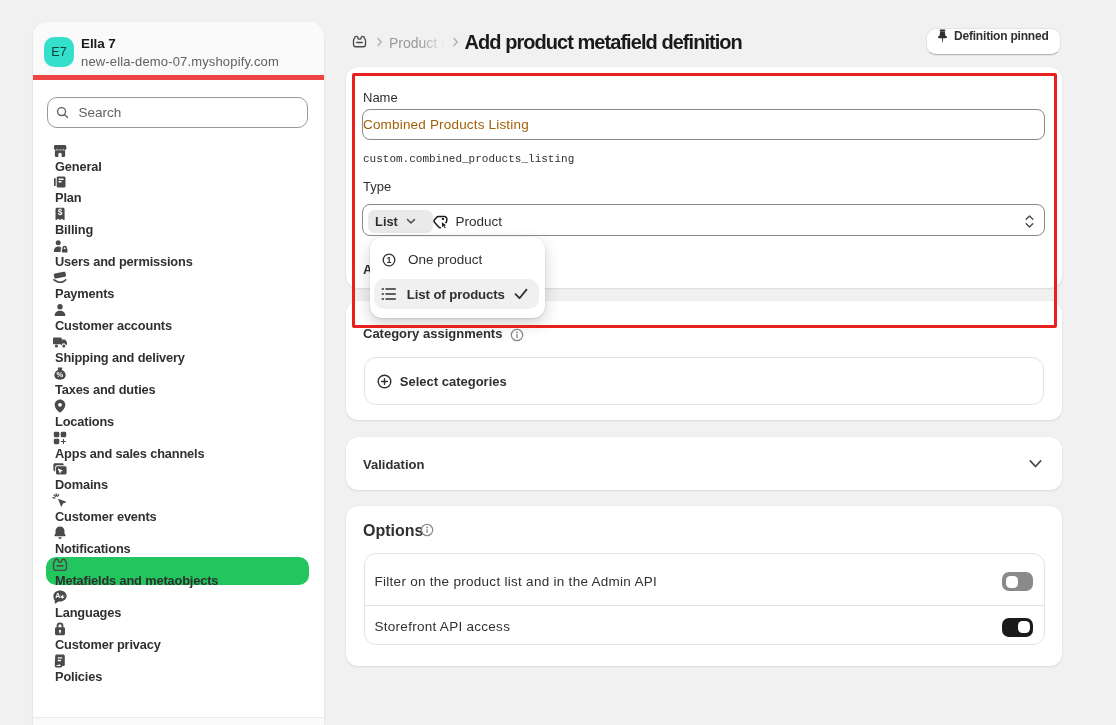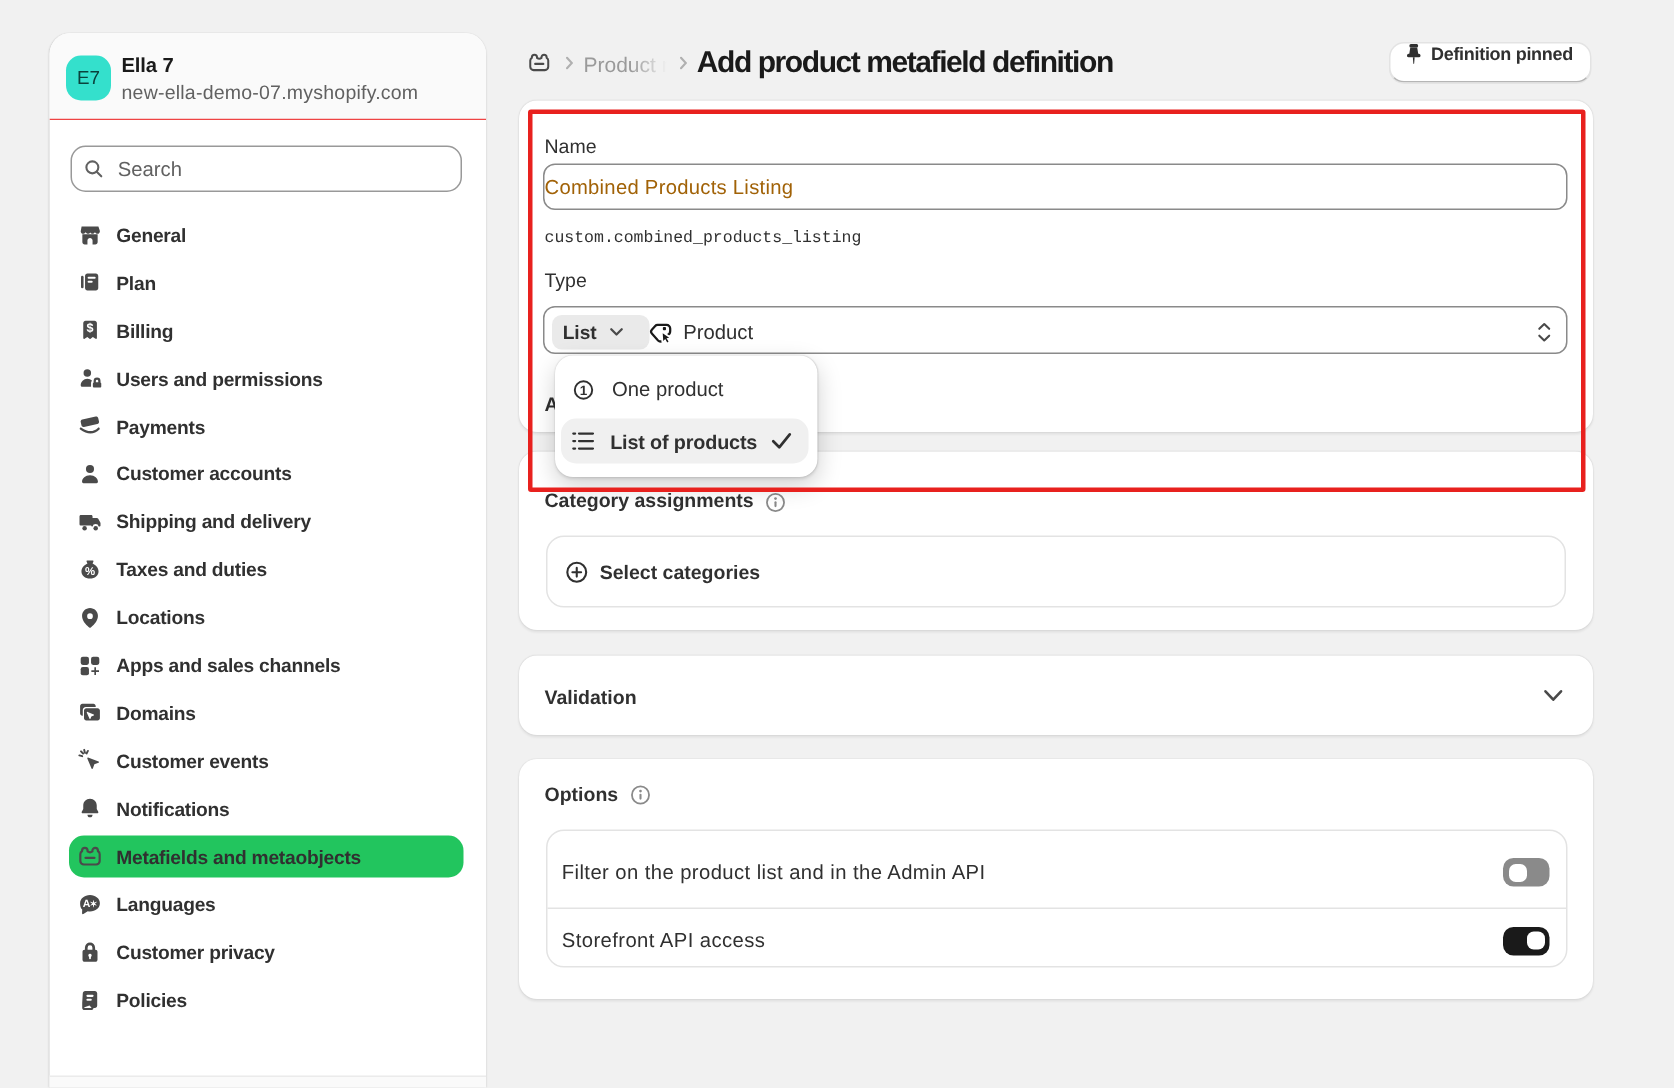--- a/index.html
+++ b/index.html
@@ -3,29 +3,29 @@
 <meta charset="utf-8">
 <style>
 * { margin:0; padding:0; box-sizing:border-box; }
 html,body { width:1116px; height:725px; overflow:hidden; }
 body { font-family:"Liberation Sans", sans-serif; background:#f1f1f1; position:relative; color:#303030; }
 .card { position:absolute; background:#fff; border-radius:12px; box-shadow:0 1px 2px rgba(26,26,26,.09), 0 0 1px rgba(26,26,26,.12); }
 svg { display:block; }
 
 
 #sidebar { position:absolute; left:33px; top:22px; width:291px; height:703px; background:#fff; border-radius:14px 14px 0 0; box-shadow:0 1px 2px rgba(26,26,26,.09), 0 0 1px rgba(26,26,26,.12); }
-#sbhead { position:absolute; left:0; top:0; width:100%; height:58px; background:#fafafa; border-bottom:1px solid #ef4444; border-radius:14px 14px 0 0; }
+#sbhead { position:absolute; left:0; top:0; width:100%; height:58px; background:#fafafa; border-bottom:5px solid #ef4444; border-radius:14px 14px 0 0; }
 #avatar { position:absolute; left:11px; top:15px; width:30px; height:30px; border-radius:10px; background:#34e0cc; color:#0a423c; font-size:12.5px; font-weight:400; display:flex; align-items:center; justify-content:center; }
 #sbname { position:absolute; left:48px; top:14px; font-size:13.5px; font-weight:700; color:#1a1a1a; letter-spacing:-.1px; }
 #sbdom { position:absolute; left:48px; top:32px; font-size:13px; color:#616161; letter-spacing:.15px; }
 #search { position:absolute; left:14px; top:75px; width:261px; height:31px; border:1px solid #999; border-radius:10px; background:#fff; display:flex; align-items:center; }
 #search svg { margin-left:7.5px; }
 #search span { margin-left:10px; font-size:13.5px; color:#616161; }
 #nav { position:absolute; left:12.5px; top:120.5px; width:263px; }
-.nitem { height:28px; margin-bottom:3.9px; display:flex; align-items:center; border-radius:10px; }
+.nitem { height:28px; margin-bottom:3.9px; display:flex; align-items:flex-start; border-radius:10px;flex-direction:column; }
 .nitem.sel { background:#22c55e; }
 .nitem .ic { width:16px; height:16px; margin-left:6.5px; flex:none; }
 .nitem .tx { margin-left:9.5px; font-size:12.8px; font-weight:700; color:#303030; letter-spacing:-.15px; white-space:nowrap; }
 #sbfoot { position:absolute; left:0; top:695px; width:100%; border-top:1px solid #ebebeb; height:30px; background:#fafafa; }
 
 
 #bc-ic { position:absolute; left:352px; top:35px; }
 .bcsep { position:absolute; top:37px; }
 #bc-prod { position:absolute; left:389px; top:35px; font-size:14px; color:#9a9a9a; white-space:nowrap; width:58px; overflow:hidden; -webkit-mask-image:linear-gradient(90deg,#000 0 55%,transparent 96%); mask-image:linear-gradient(90deg,#000 0 55%,transparent 96%); }
 #h1 { position:absolute; left:464.5px; top:31px; font-size:20px; font-weight:700; color:#1a1a1a; letter-spacing:-0.95px; white-space:nowrap; }
@@ -64,21 +64,21 @@
 #selcat svg { margin-left:12px; }
 #selcat b { margin-left:8px; font-size:13px; font-weight:700; color:#303030; }
 
 
 #card3 { left:346px; top:437px; width:716px; height:53px; }
 #card3 b { position:absolute; left:17px; top:20px; font-size:13px; font-weight:700; color:#303030; }
 #card3 svg { position:absolute; left:683px; top:21.5px; }
 
 
 #card4 { left:346px; top:506px; width:716px; height:160px; }
-#optlbl { position:absolute; left:17px; top:15.5px; font-size:13px; font-weight:700; color:#303030; }
+#optlbl { position:absolute; left:17px; top:15.5px; font-size:16px; font-weight:700; color:#303030; }
 #optinfo { position:absolute; left:73.5px; top:17px; }
 #optbox { position:absolute; left:17.8px; top:47px; width:681.3px; height:92.3px; border:1px solid #e3e3e3; border-radius:12px; }
 #optbox .div { position:absolute; left:0; top:50.5px; width:100%; border-top:1px solid #e3e3e3; }
 .orow { position:absolute; left:9.7px; font-size:13.5px; color:#303030; letter-spacing:.28px; }
 .tgl { position:absolute; width:31px; height:19.2px; border-radius:7px; }
 .tgl .knob { position:absolute; top:3.5px; width:12.2px; height:12.2px; background:#fff; border-radius:4.5px; }
 #tg1 { left:637.5px; top:18.2px; background:#8a8a8a; }
 #tg1 .knob { left:3.5px; }
 #tg2 { left:637.5px; top:63.8px; background:#1a1a1a; }
 #tg2 .knob { right:3.5px; }

